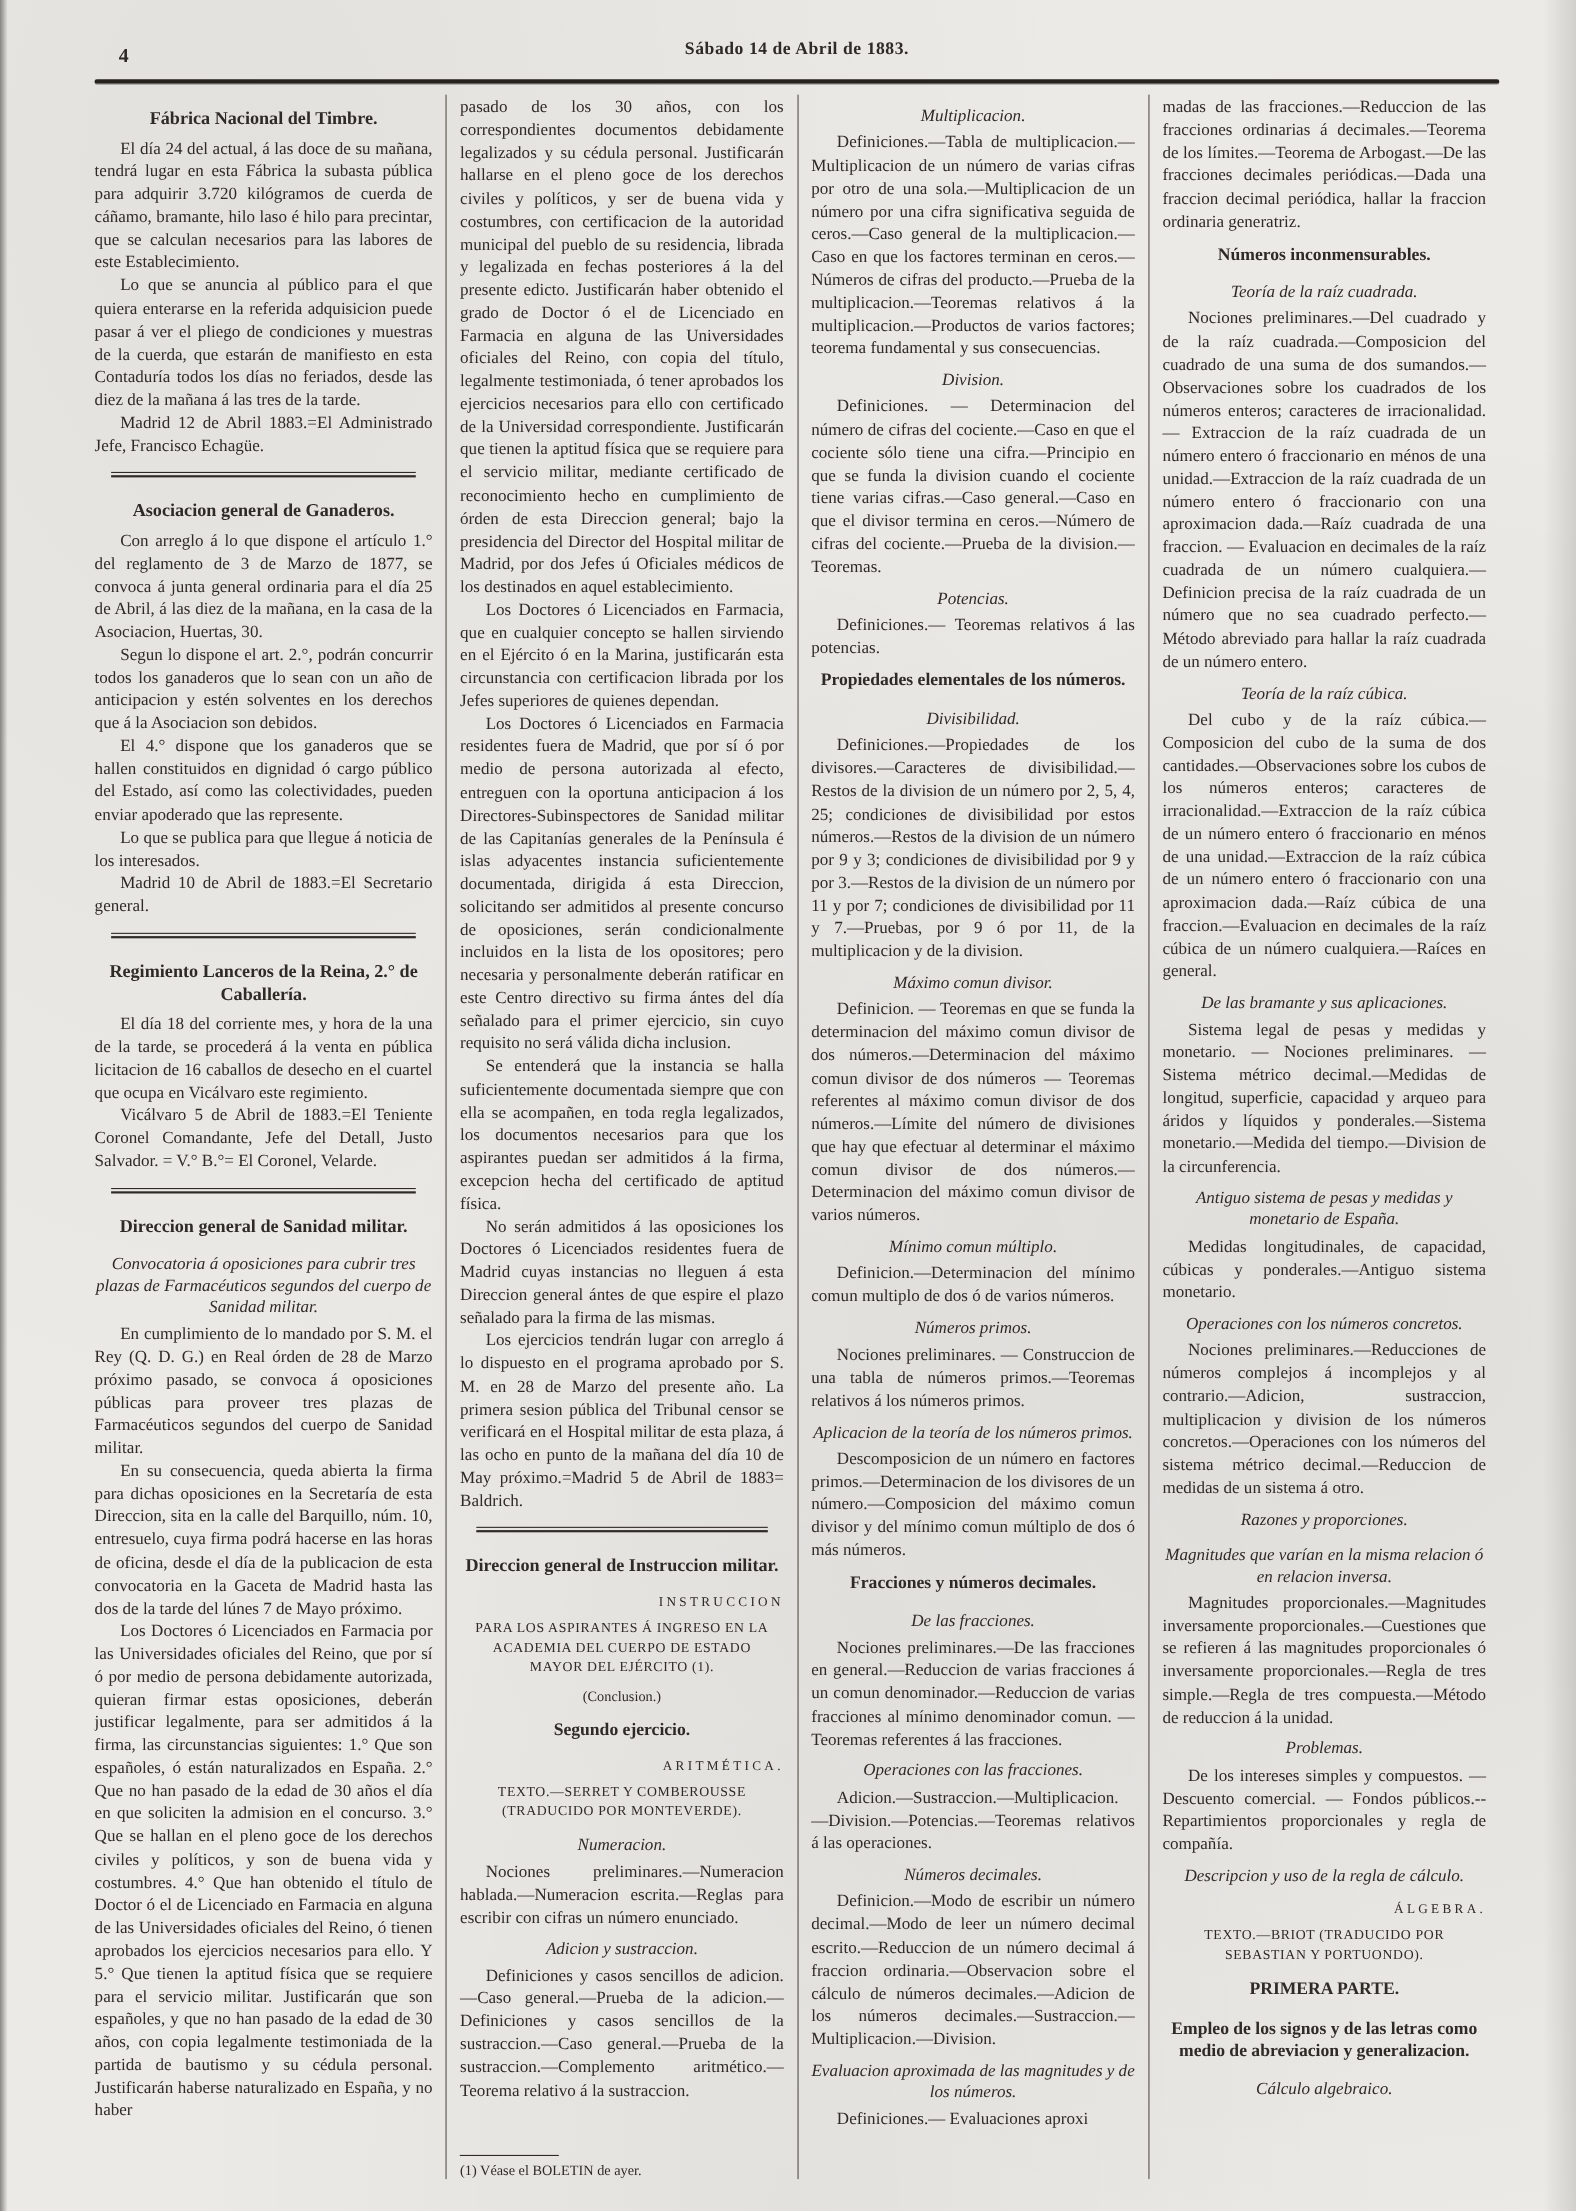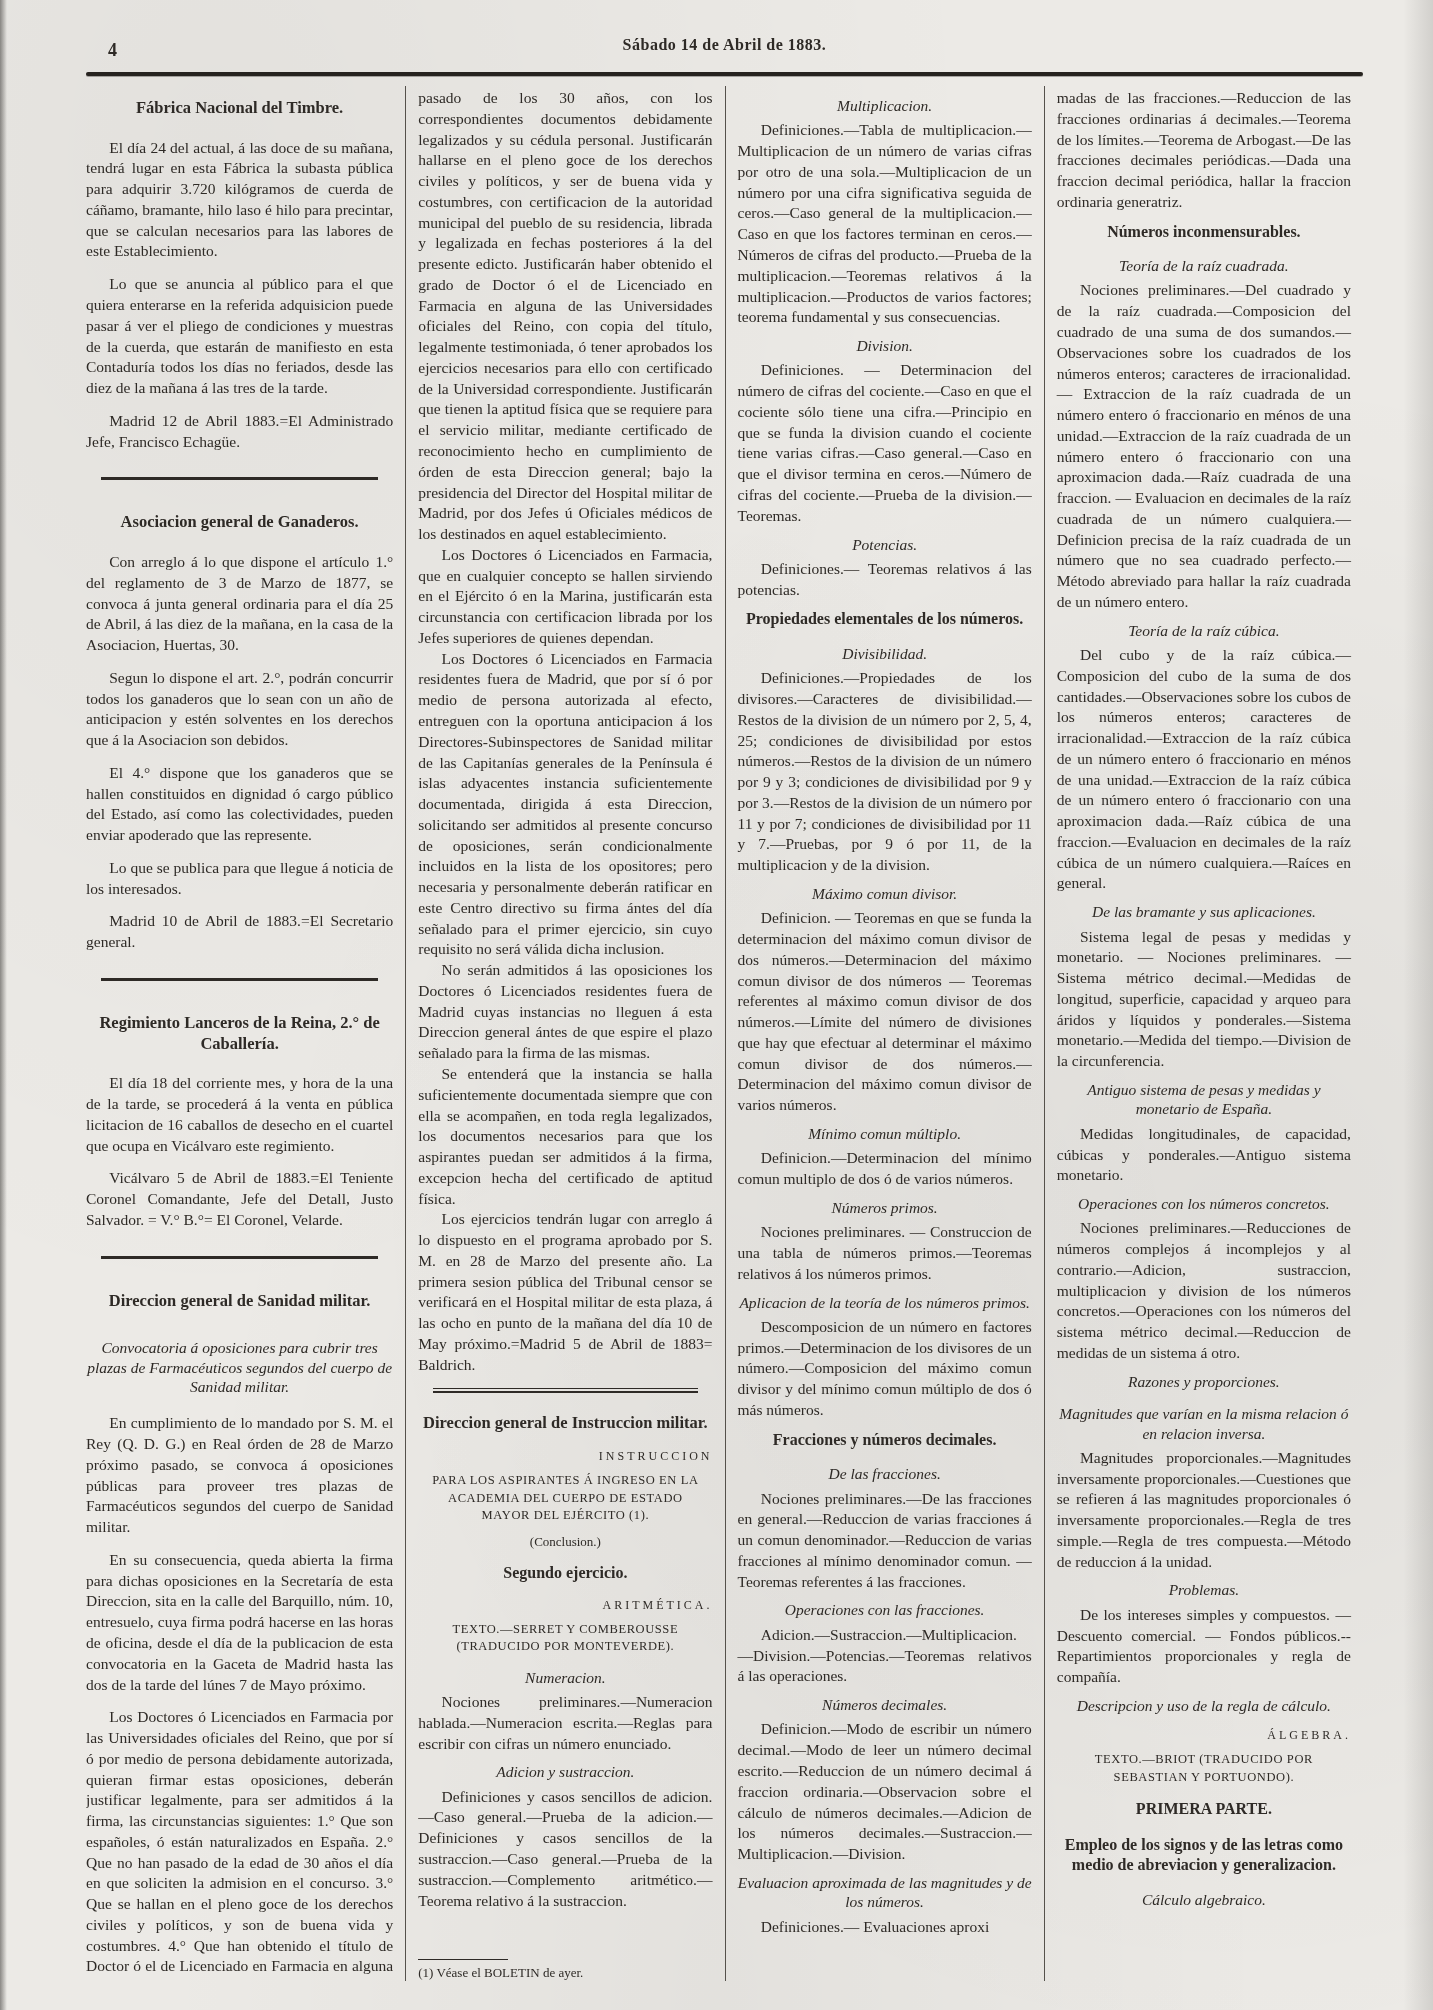--- a/index.html
+++ b/index.html
@@ -15,21 +15,21 @@
       radial-gradient(ellipse at 50% 100%, rgba(0,0,0,.04), transparent 55%),
       #eceae6;
   }
   .page{box-sizing:border-box;width:1433px;height:2010px;padding:34px 70px 20px 86px;position:relative;}
   .masthead{position:relative;height:34px;}
   .pagenum{position:absolute;left:22px;top:6px;font-size:18px;font-weight:bold;}
   .date{position:absolute;left:0;right:0;top:2px;text-align:center;font-size:16px;font-weight:bold;letter-spacing:.5px;}
   .headrule{height:4px;background:#26231f;border-radius:2px;margin:4px 0 10px 0;box-shadow:0 1px 0 rgba(38,35,31,.35);}
   .columns{display:grid;grid-template-columns:1fr 1fr 1fr 1fr;height:1895px;}
   .col{display:flex;flex-direction:column;box-sizing:border-box;padding:2px 12px 0 12px;font-size:15.5px;line-height:1.34;overflow:hidden;}
-  .col:first-child{padding-left:0;gap:12px;}
+  .col:first-child{padding-left:0;}
   .col + .col{border-left:1px solid #55514b;}
   .blk{margin:0;}
   .title{font-weight:bold;text-align:center;font-size:16.5px;line-height:1.25;margin:10px 4px 7px;}
   .bold-center{font-weight:bold;text-align:center;font-size:16px;line-height:1.28;margin:9px 2px 6px;}
   .italic-center{font-style:italic;text-align:center;margin:8px 0 5px;line-height:1.25;}
   .caps-center{text-align:right;letter-spacing:3px;margin:7px 0 4px;font-size:12px;}
   .smallcaps-center{text-align:center;font-size:12.5px;letter-spacing:.6px;margin:4px 12px;line-height:1.4;}
   .center-small{text-align:center;font-size:13px;margin:4px 0;}
   .p{text-align:justify;text-indent:1.5em;}
   .p-noindent{text-align:justify;}
@@ -66,22 +66,22 @@
         <div class="blk title">Direccion general de Sanidad militar.</div>
         <div class="blk italic-center">Convocatoria á oposiciones para cubrir tres plazas de Farmacéuticos segundos del cuerpo de Sanidad militar.</div>
         <div class="blk p">En cumplimiento de lo mandado por S. M. el Rey (Q. D. G.) en Real órden de 28 de Marzo próximo pasado, se convoca á oposiciones públicas para proveer tres plazas de Farmacéuticos segundos del cuerpo de Sanidad militar.</div>
         <div class="blk p">En su consecuencia, queda abierta la firma para dichas oposiciones en la Secretaría de esta Direccion, sita en la calle del Barquillo, núm. 10, entresuelo, cuya firma podrá hacerse en las horas de oficina, desde el día de la publicacion de esta convocatoria en la Gaceta de Madrid hasta las dos de la tarde del lúnes 7 de Mayo próximo.</div>
         <div class="blk p">Los Doctores ó Licenciados en Farmacia por las Universidades oficiales del Reino, que por sí ó por medio de persona debidamente autorizada, quieran firmar estas oposiciones, deberán justificar legalmente, para ser admitidos á la firma, las circunstancias siguientes: 1.° Que son españoles, ó están naturalizados en España. 2.° Que no han pasado de la edad de 30 años el día en que soliciten la admision en el concurso. 3.° Que se hallan en el pleno goce de los derechos civiles y políticos, y son de buena vida y costumbres. 4.° Que han obtenido el título de Doctor ó el de Licenciado en Farmacia en alguna de las Universidades oficiales del Reino, ó tienen aprobados los ejercicios necesarios para ello. Y 5.° Que tienen la aptitud física que se requiere para el servicio militar. Justificarán que son españoles, y que no han pasado de la edad de 30 años, con copia legalmente testimoniada de la partida de bautismo y su cédula personal. Justificarán haberse naturalizado en España, y no haber</div>
       </section>
     <section class="col">
         <div class="blk p-noindent">pasado de los 30 años, con los correspondientes documentos debidamente legalizados y su cédula personal. Justificarán hallarse en el pleno goce de los derechos civiles y políticos, y ser de buena vida y costumbres, con certificacion de la autoridad municipal del pueblo de su residencia, librada y legalizada en fechas posteriores á la del presente edicto. Justificarán haber obtenido el grado de Doctor ó el de Licenciado en Farmacia en alguna de las Universidades oficiales del Reino, con copia del título, legalmente testimoniada, ó tener aprobados los ejercicios necesarios para ello con certificado de la Universidad correspondiente. Justificarán que tienen la aptitud física que se requiere para el servicio militar, mediante certificado de reconocimiento hecho en cumplimiento de órden de esta Direccion general; bajo la presidencia del Director del Hospital militar de Madrid, por dos Jefes ú Oficiales médicos de los destinados en aquel establecimiento.</div>
         <div class="blk p">Los Doctores ó Licenciados en Farmacia, que en cualquier concepto se hallen sirviendo en el Ejército ó en la Marina, justificarán esta circunstancia con certificacion librada por los Jefes superiores de quienes dependan.</div>
         <div class="blk p">Los Doctores ó Licenciados en Farmacia residentes fuera de Madrid, que por sí ó por medio de persona autorizada al efecto, entreguen con la oportuna anticipacion á los Directores-Subinspectores de Sanidad militar de las Capitanías generales de la Península é islas adyacentes instancia suficientemente documentada, dirigida á esta Direccion, solicitando ser admitidos al presente concurso de oposiciones, serán condicionalmente incluidos en la lista de los opositores; pero necesaria y personalmente deberán ratificar en este Centro directivo su firma ántes del día señalado para el primer ejercicio, sin cuyo requisito no será válida dicha inclusion.</div>
+        <div class="blk p">Se entenderá que la instancia se halla suficientemente documentada siempre que con ella se acompañen, en toda regla legalizados, los documentos necesarios para que los aspirantes puedan ser admitidos á la firma, excepcion hecha del certificado de aptitud física.</div>
         <div class="blk p">No serán admitidos á las oposiciones los Doctores ó Licenciados residentes fuera de Madrid cuyas instancias no lleguen á esta Direccion general ántes de que espire el plazo señalado para la firma de las mismas.</div>
-        <div class="blk p">Se entenderá que la instancia se halla suficientemente documentada siempre que con ella se acompañen, en toda regla legalizados, los documentos necesarios para que los aspirantes puedan ser admitidos á la firma, excepcion hecha del certificado de aptitud física.</div>
         <div class="blk p">Los ejercicios tendrán lugar con arreglo á lo dispuesto en el programa aprobado por S. M. en 28 de Marzo del presente año. La primera sesion pública del Tribunal censor se verificará en el Hospital militar de esta plaza, á las ocho en punto de la mañana del día 10 de May próximo.=Madrid 5 de Abril de 1883= Baldrich.</div>
         <div class="blk rule"></div>
         <div class="blk title">Direccion general de Instruccion militar.</div>
         <div class="blk caps-center">INSTRUCCION</div>
         <div class="blk smallcaps-center">PARA LOS ASPIRANTES Á INGRESO EN LA ACADEMIA DEL CUERPO DE ESTADO MAYOR DEL EJÉRCITO (1).</div>
         <div class="blk center-small">(Conclusion.)</div>
         <div class="blk bold-center">Segundo ejercicio.</div>
         <div class="blk caps-center">ARITMÉTICA.</div>
         <div class="blk smallcaps-center">TEXTO.—SERRET Y COMBEROUSSE (TRADUCIDO POR MONTEVERDE).</div>
         <div class="blk italic-center">Numeracion.</div>

